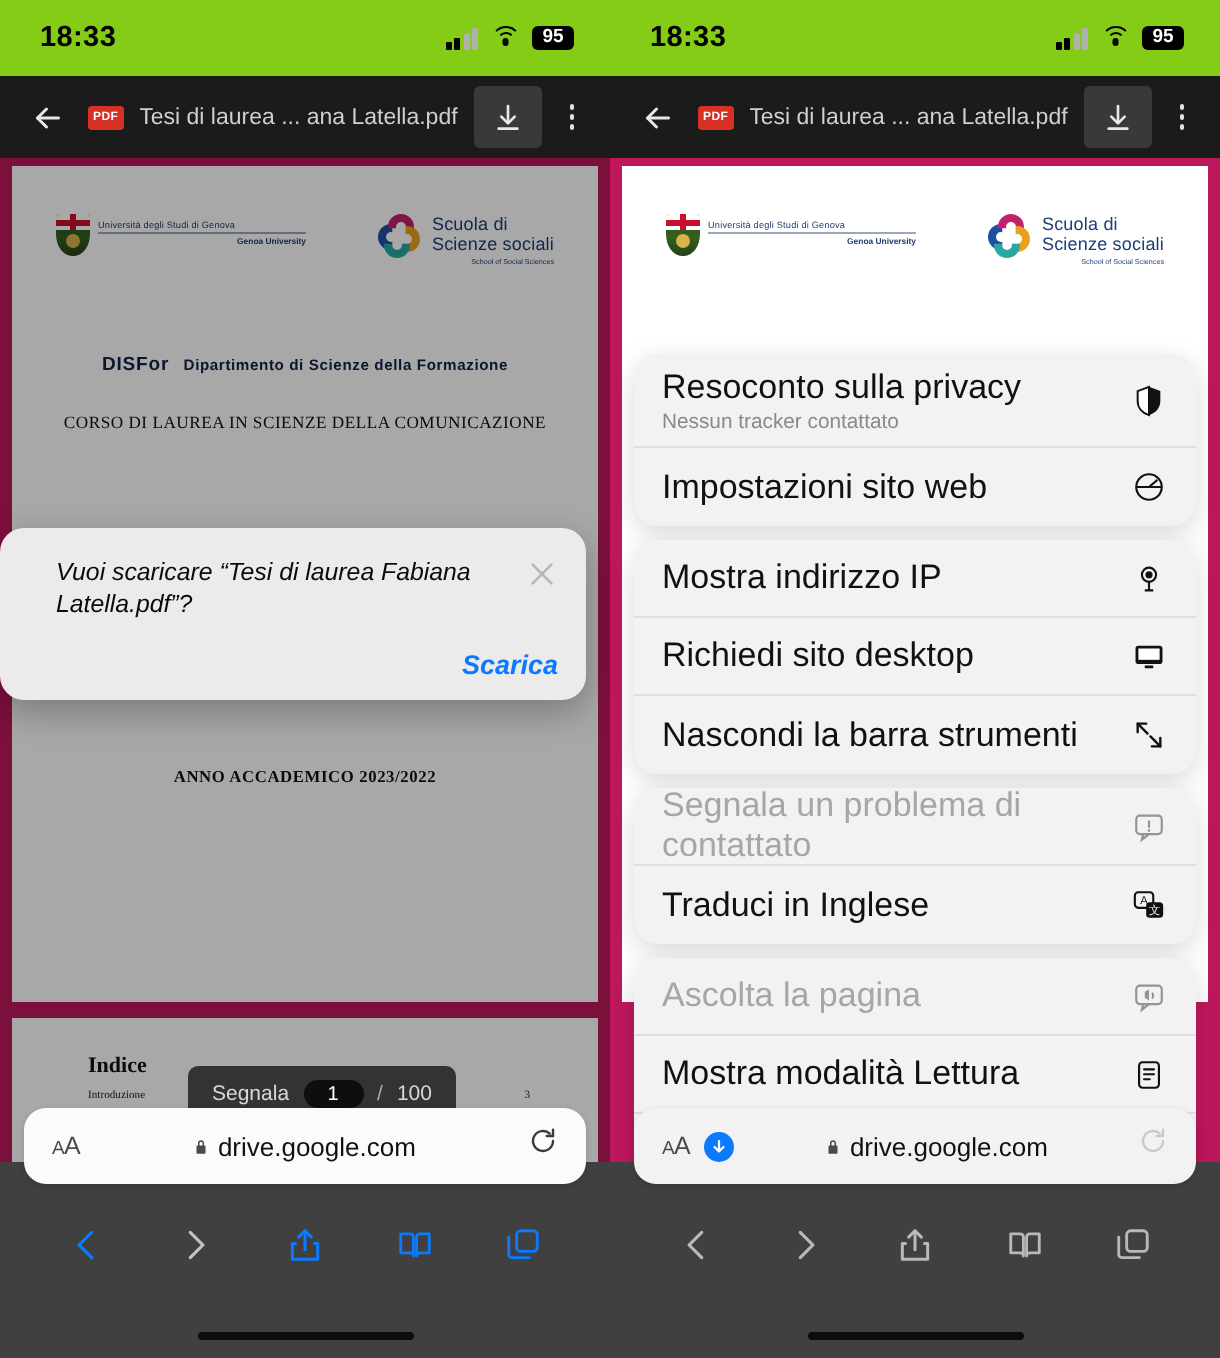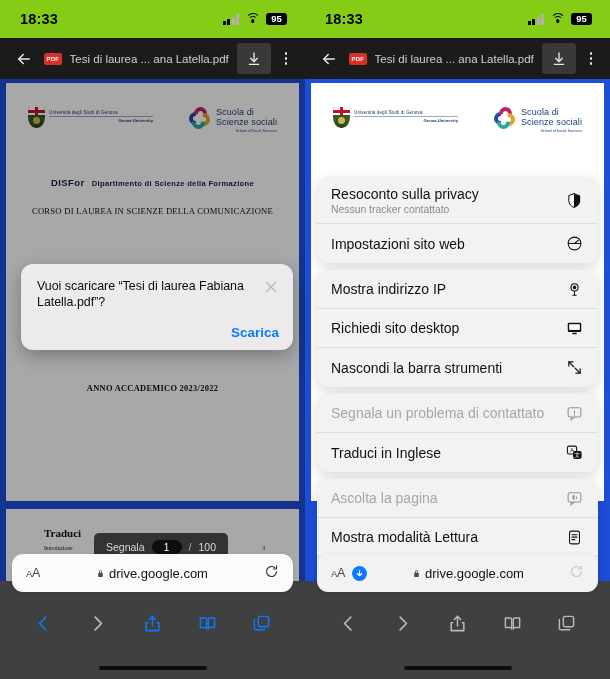--- a/index.html
+++ b/index.html
@@ -54,21 +54,21 @@
   .tb-dl {
     width: 34px; height: 31px; background: #393939; border-radius: 3px;
     display: flex; align-items: center; justify-content: center; margin-right: 2px;
   }
   .tb-dl svg { width: 16px; height: 16px; }
   .tb-kebab { width: 26px; height: 30px; display: flex; flex-direction: column;
               align-items: center; justify-content: center; gap: 2.5px; }
   .tb-kebab i { width: 2.6px; height: 2.6px; background: #e0e0e0; border-radius: 50%; display: block; }
 
   
-  .viewer { position: absolute; left: 0; right: 0; top: 79px; bottom: 0; background: #1d4ed8; overflow: hidden; }
+  .viewer { position: absolute; left: 0; right: 0; top: 79px; bottom: 0; background: #be185d; overflow: hidden; }
   .page {
     position: absolute; left: 6px; right: 6px; background: #fff; color: #16213f;
   }
   .page1 { top: 4px; height: 418px; }
   .page2 { top: 430px; height: 120px; }
 
   
   .scrim { position:absolute; inset:0; background: rgba(0,0,0,.34); z-index: 12; pointer-events: none; }
 
   .logos { display: flex; justify-content: space-between; align-items: flex-start;
@@ -123,23 +123,24 @@
   }
   .pagenav .pill {
     background: #0e0e0e; border-radius: 8px; min-width: 30px; text-align: center;
     color: #fff; font-size: 10px; padding: 1.5px 8px;
   }
   .pagenav .slash { color: #a9a9a9; }
   .pagenav .tot { color: #d8d8d8; }
 
   
   .dlg {
-    position: absolute; left: 21px; right: 12px; top: 264px; z-index: 30;
-    background: #eceaea; border-radius: 12px; padding: 14px 14px 10px 16px;
+    position: absolute; left: 0; right: 12px; top: 264px; z-index: 30;
+    background: #eceaea; border-radius: 12px; padding: 14px 14px 10px 28px;
     box-shadow: 0 6px 18px rgba(0,0,0,.28);
+    font-style: italic;
   }
   .dlg-top { display: flex; align-items: flex-start; gap: 8px; }
   .dlg-msg { font-size: 12.4px; color: #0b0b0b; line-height: 1.32; flex: 1; }
   .dlg-x { width: 16px; height: 16px; flex: 0 0 auto; margin-top: 1px; opacity: .45; }
   .dlg-x svg { width: 16px; height: 16px; }
   .dlg-actions { display: flex; justify-content: flex-end; margin-top: 14px; }
   .dlg-btn { color: #0a7bff; font-size: 13.5px; font-weight: 600; }
 
   
   .menu-wrap {
@@ -147,21 +148,21 @@
     display: flex; flex-direction: column; gap: 7px;
   }
   .mgroup { background: #f3f2f2; border-radius: 12px; overflow: hidden;
             box-shadow: 0 4px 14px rgba(0,0,0,.15); }
   .mitem {
     display: flex; align-items: center; justify-content: space-between;
     padding: 0 14px; height: 39px; border-bottom: .6px solid #dededd; position: relative;
   }
   .mitem:last-child { border-bottom: none; }
   .mitem.tall { height: 47px; align-items: center; }
-  .mlabel { font-size: 14px; color: #111; }
+  .mlabel { font-size: 17px; color: #111; }
   .msub { font-size: 10.4px; color: #8a8a8a; margin-top: 2px; }
   .mitem.dim .mlabel { color: #a6a6a6; }
   .mitem.dim .micon { opacity: .42; }
   .micon { width: 20px; height: 20px; display: flex; align-items: center; justify-content: center; flex: 0 0 auto; }
   .micon svg { width: 17px; height: 17px; }
   .badge-dot { position: absolute; right: 13px; top: 9px; width: 4px; height: 4px;
                background: #0a7bff; border-radius: 50%; }
   .zoomrow { display: flex; height: 38px; }
   .zoomrow > div { flex: 1; display: flex; align-items: center; justify-content: center;
                    border-right: .6px solid #dededd; }
@@ -287,21 +288,21 @@
 
         <div class="relatori">
           <div>Relatore: Franco Manti</div>
           <div>Candidato: Fabiana Latella</div>
         </div>
 
         <div class="anno">ANNO ACCADEMICO 2023/2022</div>
       </div>
 
       <div class="page page2">
-        <div class="indice">Traduci</div>
+        <div class="indice">Indice</div>
         <div class="toc-row">
           <span>Introduzione</span>
           <span>3</span>
         </div>
       </div>
 
       <div class="pagenav">
         <span>Segnala</span>
         <span class="pill">1</span>
         <span class="slash">/</span>

